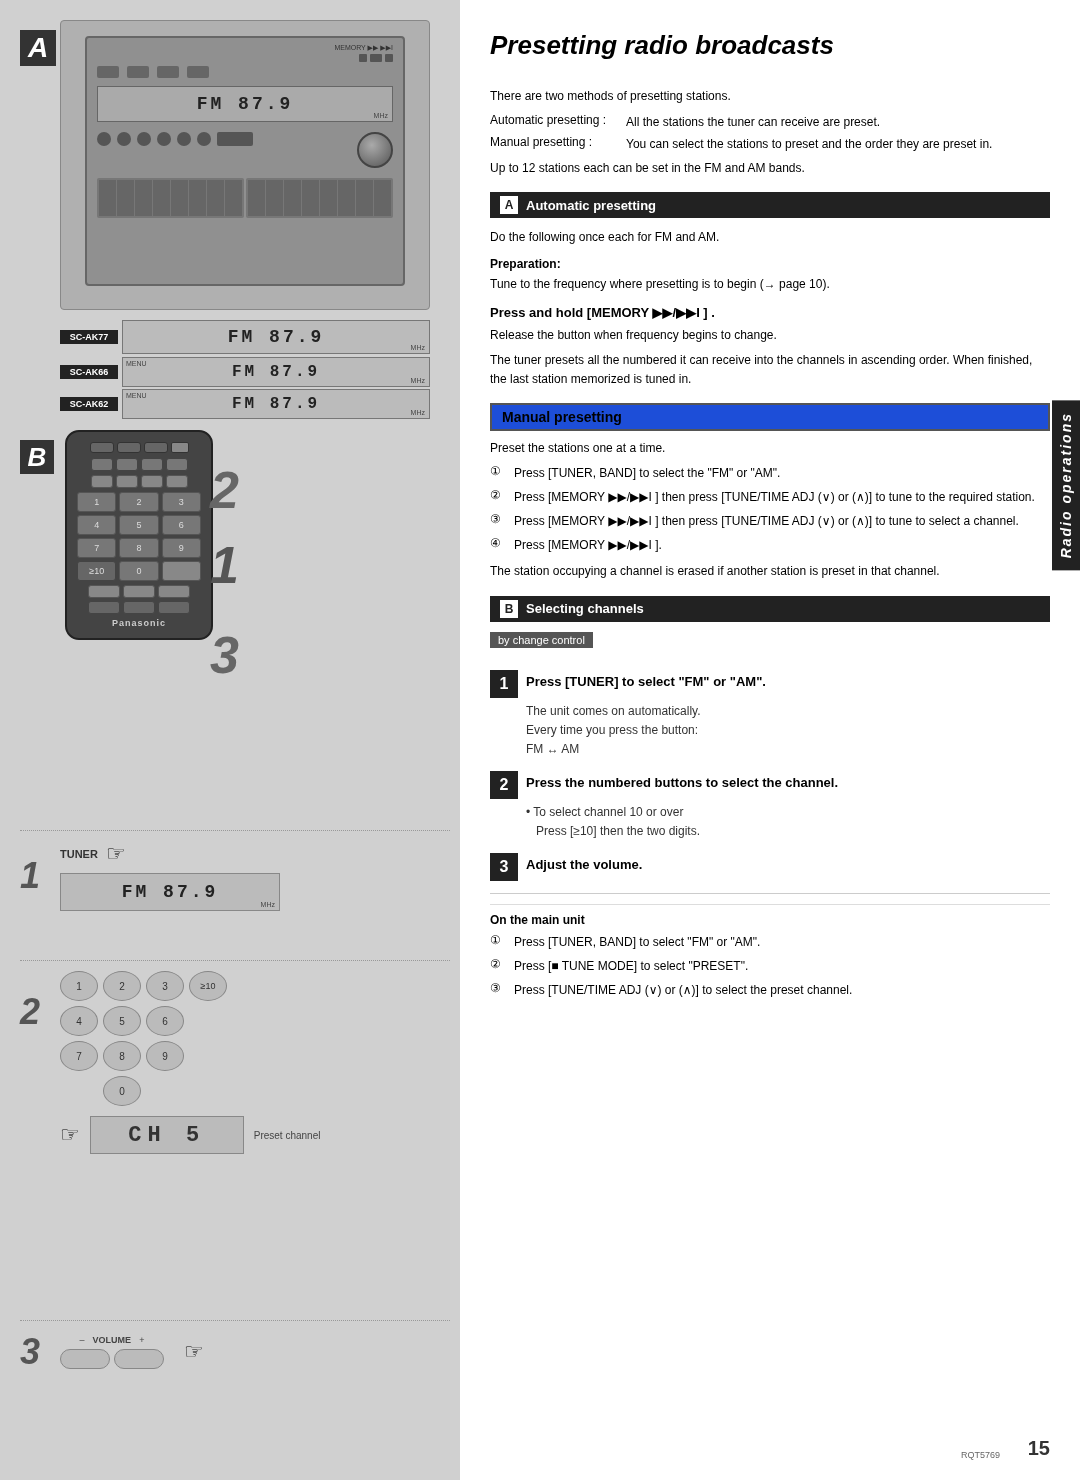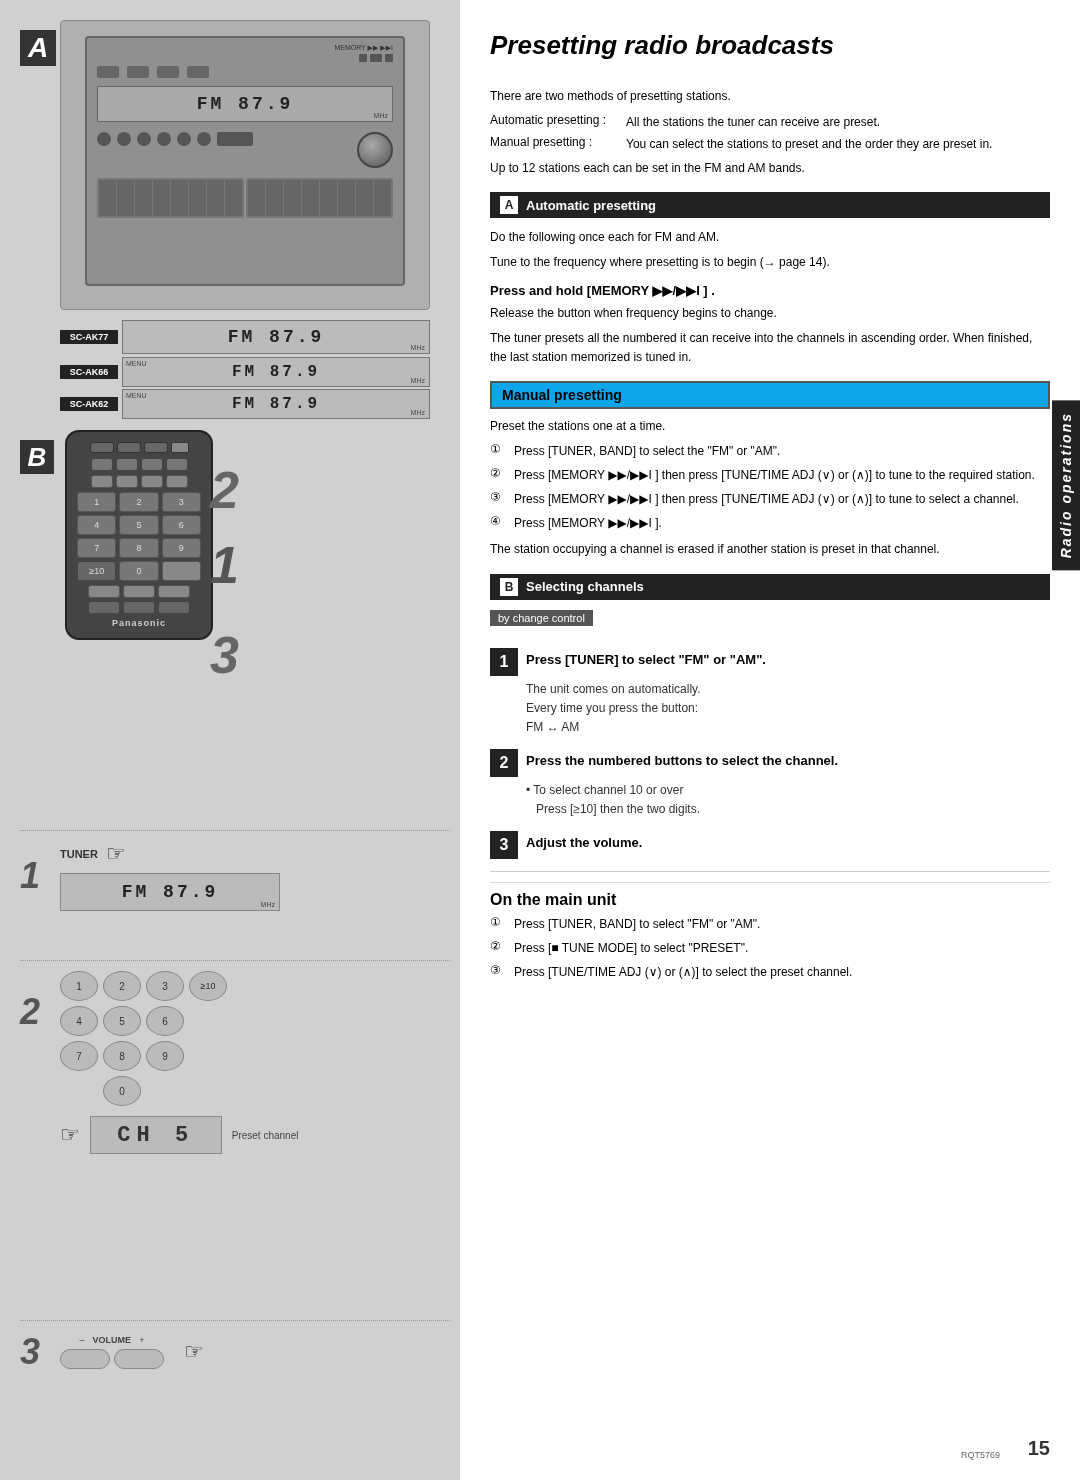--- a/index.html
+++ b/index.html
@@ -162,21 +162,21 @@
     }
 
     .on-main-unit {
       margin-top: 10px;
       padding-top: 8px;
       border-top: 1px solid #ddd;
     }
 
     .on-main-unit-label {
       font-weight: bold;
-      font-size: 16px;
+      font-size: 12px;
       margin-bottom: 6px;
     }
 
     
     .sidebar-label {
       position: absolute;
       right: 0;
       top: 400px;
       writing-mode: vertical-rl;
       transform: rotate(180deg);
@@ -402,21 +402,21 @@
           <div style="width:38px; height:10px; background:transparent; border:none;"></div>
           <div style="width:38px; height:30px; background:#bbb; border-radius:50%; border:1px solid #888; display:flex; align-items:center; justify-content:center; font-size:10px; color:#333;">7</div>
           <div style="width:38px; height:30px; background:#bbb; border-radius:50%; border:1px solid #888; display:flex; align-items:center; justify-content:center; font-size:10px; color:#333;">8</div>
           <div style="width:38px; height:30px; background:#bbb; border-radius:50%; border:1px solid #888; display:flex; align-items:center; justify-content:center; font-size:10px; color:#333;">9</div>
           <div style="width:38px; height:10px; background:transparent; border:none;"></div>
           <div style="width:38px; height:10px; background:transparent; border:none;"></div>
           <div style="width:38px; height:30px; background:#bbb; border-radius:50%; border:1px solid #888; display:flex; align-items:center; justify-content:center; font-size:10px; color:#333;">0</div>
         </div>
         <div style="display:flex; align-items:center; gap:10px; margin-top:4px;">
           <span style="font-size:22px;">☞</span>
-          <div style="background:#bbb; border:1px solid #888; height:38px; width:132px; display:flex; align-items:center; justify-content:center; position:relative;">
+          <div style="background:#bbb; border:1px solid #888; height:38px; width:154px; display:flex; align-items:center; justify-content:center; position:relative;">
             <span style="font-family:'Courier New',monospace; font-size:22px; font-weight:bold; color:#333; letter-spacing:6px;">CH 5</span>
           </div>
           <span style="font-size:10px; color:#444; white-space:nowrap;">Preset channel</span>
         </div>
       </div>
     </div>
   </div>
 
   <div style="position:absolute; left:20px; top:1320px; width:430px; border-top:1px dotted #999; padding-top:10px;">
     <div style="display:flex; align-items:center; gap:10px;">
@@ -460,28 +460,29 @@
   <p class="body-text">Up to 12 stations each can be set in the FM and AM bands.</p>
 
   
   <div class="section-header">
     <span class="section-letter">A</span>
     <span>Automatic presetting</span>
   </div>
 
   <p class="body-text">Do the following once each for FM and AM.</p>
 
-  <p class="body-text">Tune to the frequency where presetting is to begin (→ page 14).</p>
+  <div class="sub-header">Preparation:</div>
+  <p class="body-text">Tune to the frequency where presetting is to begin (→ page 10).</p>
 
   <div class="press-hold-line">Press and hold [MEMORY ▶▶/▶▶I ] .</div>
   <p class="body-text">Release the button when frequency begins to change.</p>
   <p class="body-text">The tuner presets all the numbered it can receive into the channels in ascending order. When finished, the last station memorized is tuned in.</p>
 
   
-  <div style="border:2px solid #555; padding:4px 10px; margin:14px 0 8px 0; background:#0ea5e9;">
+  <div style="border:2px solid #555; padding:4px 10px; margin:14px 0 8px 0; background:#1d4ed8;">
     <span style="font-size:14px; font-weight:bold;">Manual presetting</span>
   </div>
 
   <p class="body-text">Preset the stations one at a time.</p>
 
   
   <div class="numbered-step">
     <span style="font-size:12px; min-width:18px;">①</span>
     <span class="step-text">Press [TUNER, BAND] to select the "FM" or "AM".</span>
   </div>

